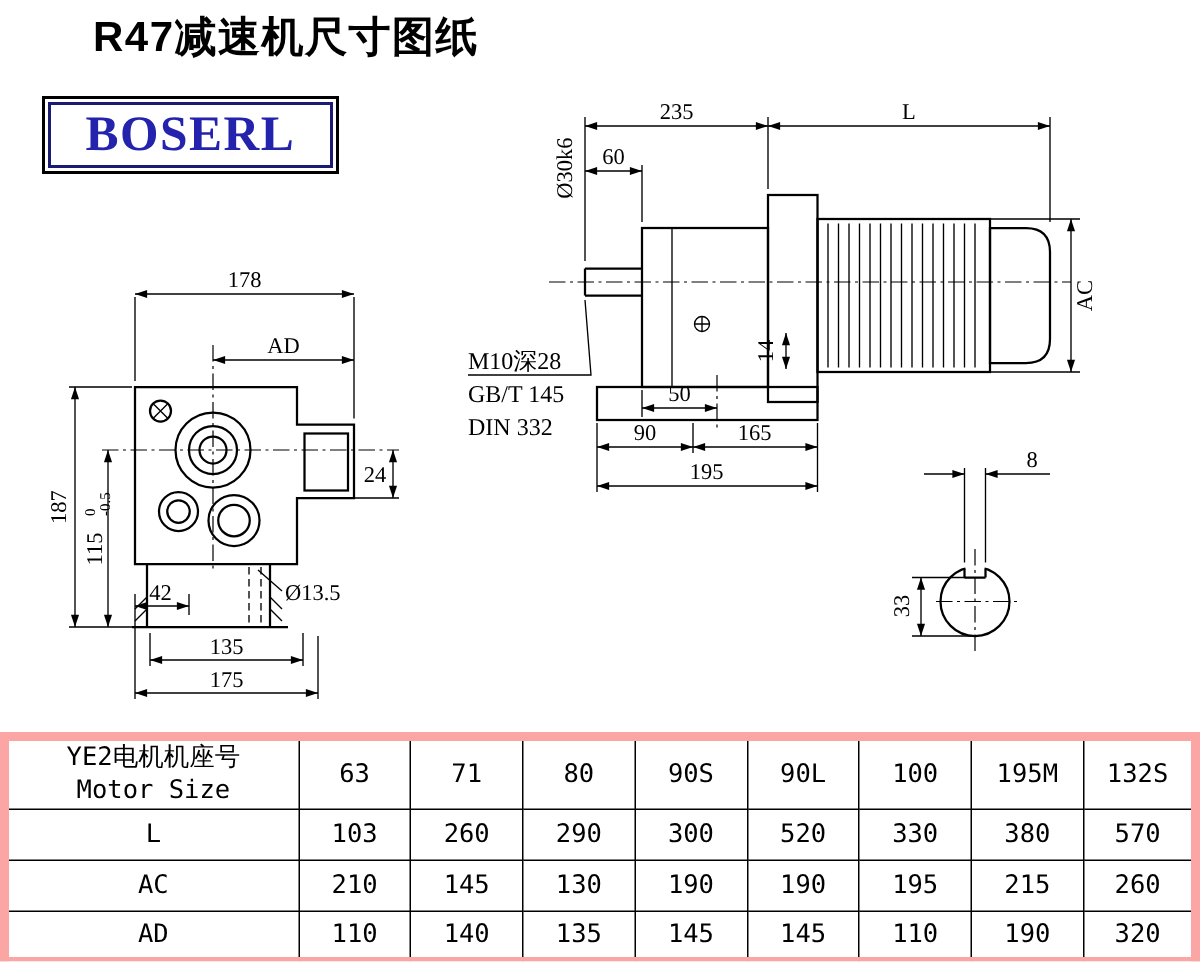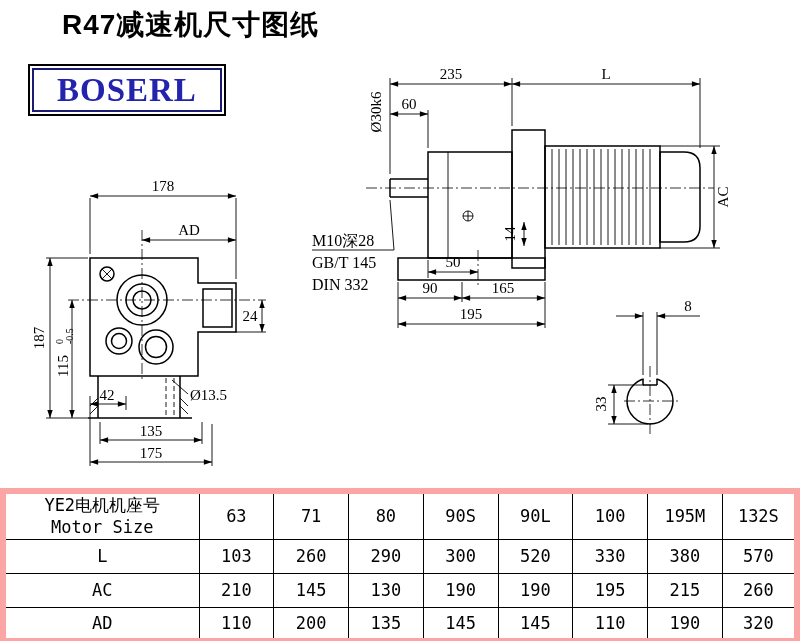--- a/index.html
+++ b/index.html
@@ -239,21 +239,21 @@
         <td>130</td>
         <td>190</td>
         <td>190</td>
         <td>195</td>
         <td>215</td>
         <td>260</td>
       </tr>
       <tr class="row">
         <td>AD</td>
         <td>110</td>
-        <td>200</td>
+        <td>140</td>
         <td>135</td>
         <td>145</td>
         <td>145</td>
         <td>110</td>
         <td>190</td>
         <td>320</td>
       </tr>
     </tbody>
   </table>
 

